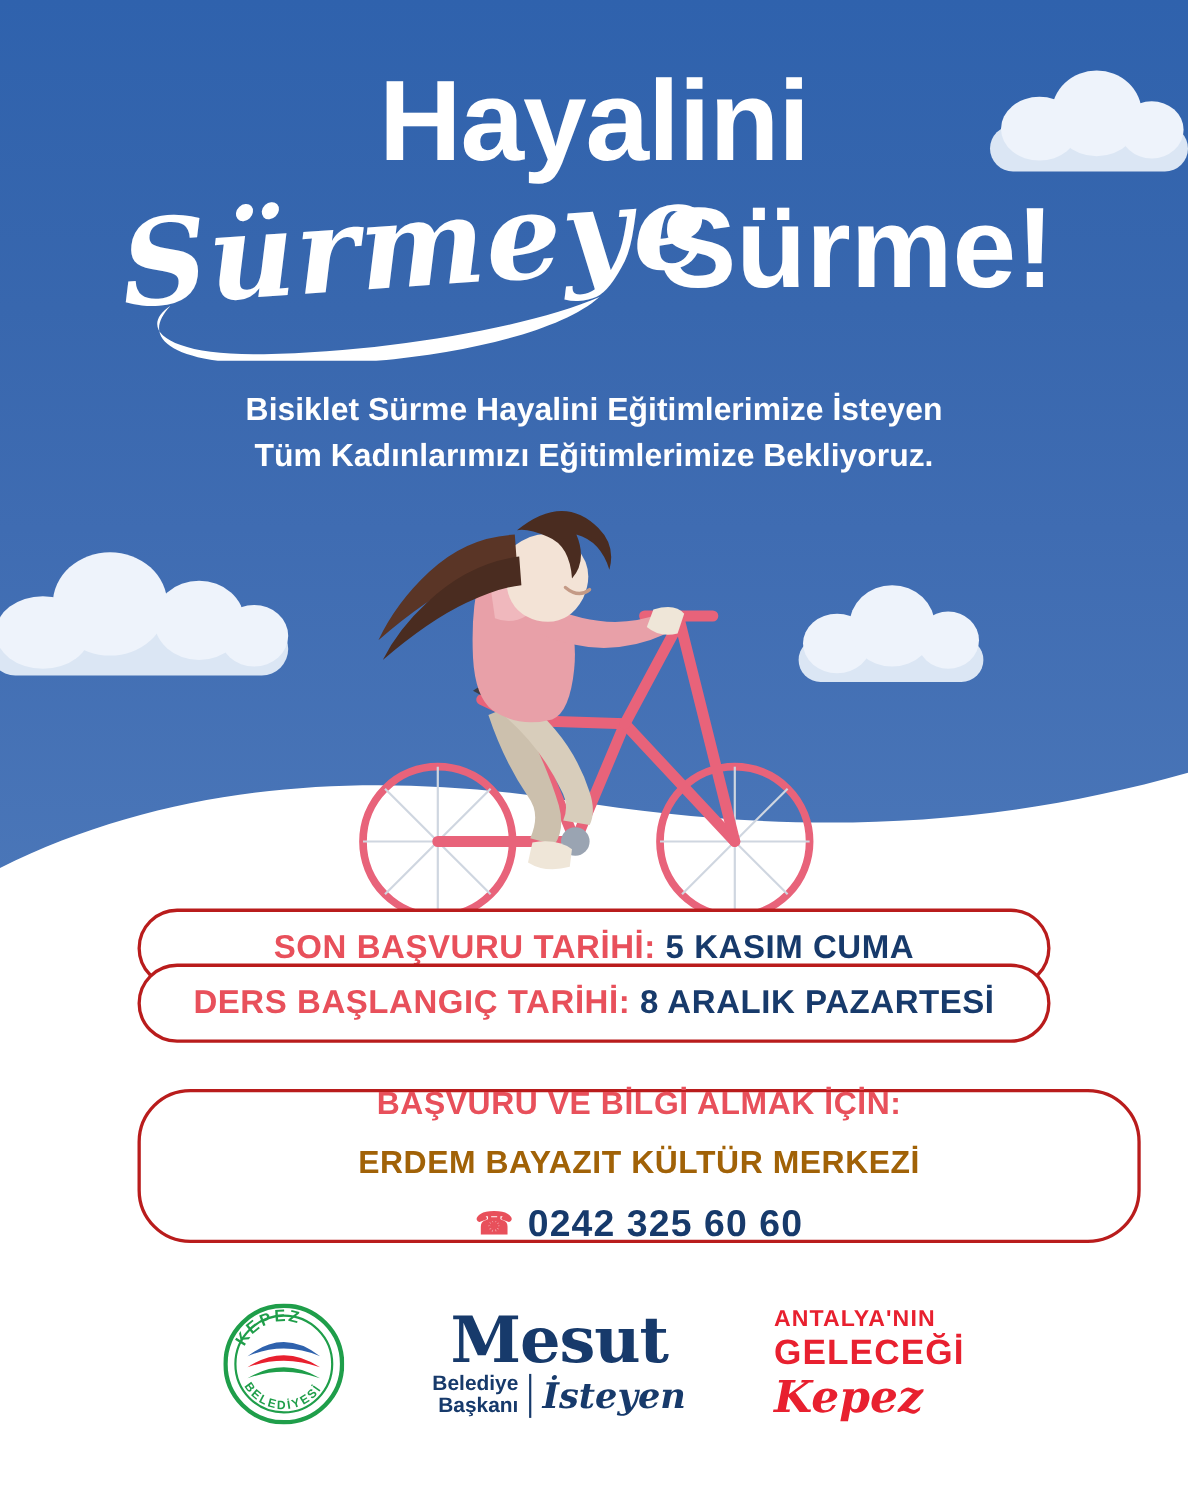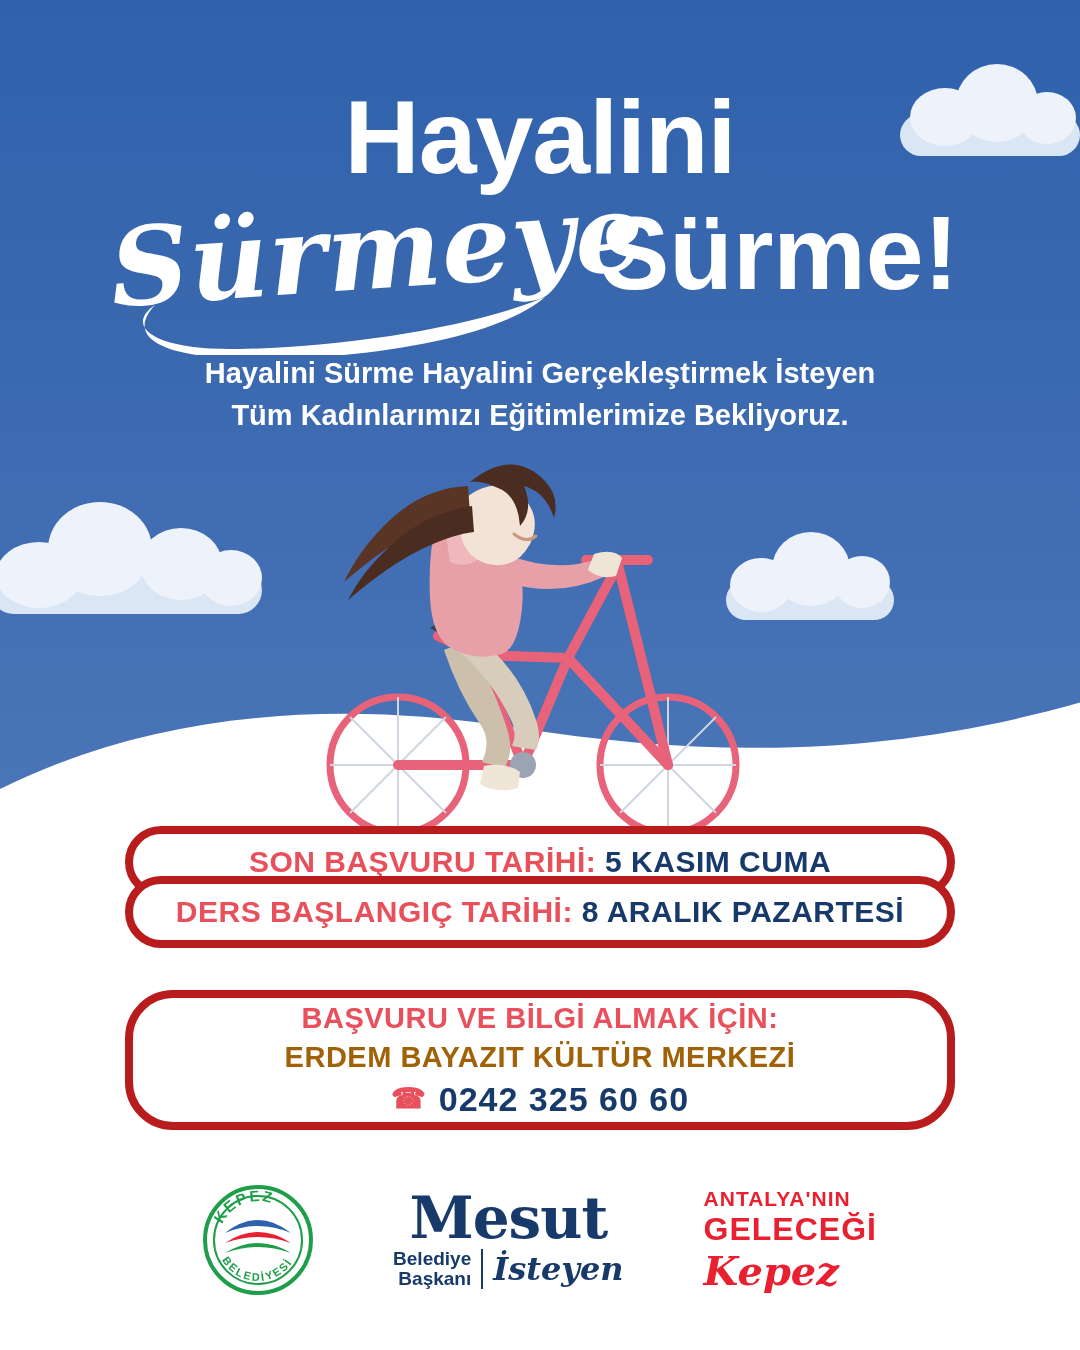--- a/index.html
+++ b/index.html
@@ -70,21 +70,20 @@
   .cloud-mr .p2 { left: 46px; top: 2px; width: 78px; height: 74px; }
   .cloud-mr .p3 { left: 108px; top: 26px; width: 56px; height: 52px; }
 
   
   .headline {
     position: absolute;
     left: 0; top: 58px;
     width: 1080px;
     text-align: center;
     color: #ffffff;
-    margin-top: 27px;
   }
   .headline .line1 {
     font-size: 104px;
     font-weight: bold;
     letter-spacing: -1px;
     line-height: 1;
     margin-bottom: 6px;
   }
   .script-row {
     position: relative;
@@ -135,38 +134,38 @@
     left: 318px;
     top: 430px;
     width: 470px;
     height: 420px;
   }
 
   
   .pill {
     position: absolute;
     box-sizing: border-box;
-    border: 8px solid #b91c1c;
+    border: 3px solid #b91c1c;
     border-radius: 48px;
     background: #ffffff;
     text-align: center;
     color: #e8505b;
     font-weight: bold;
     display: flex;
     align-items: center;
     justify-content: center;
   }
   .pill-1 { left: 125px; top: 826px; width: 830px; height: 72px; font-size: 30px; letter-spacing: 0.5px; }
   .pill-2 { left: 125px; top: 876px; width: 830px; height: 72px; font-size: 30px; letter-spacing: 0.5px; }
   .pill-strong { color: #173a6b; }
   .pill-3 {
-    left: 125px; top: 990px; width: 830px; height: 140px;
+    left: 125px; top: 990px; width: 912px; height: 140px;
     flex-direction: column;
     justify-content: center;
-    gap: 6px;
+    gap: 20px;
   }
   .pill-3 .l1 { font-size: 29px; color: #e8505b; letter-spacing: 0.5px; }
   .pill-3 .l2 { font-size: 29px; color: #a16207; letter-spacing: 0.5px; }
   .pill-3 .l3 {
     font-size: 34px;
     color: #173a6b;
     display: flex;
     align-items: center;
     gap: 12px;
     letter-spacing: 1px;
@@ -267,21 +266,21 @@
       <div class="swash">
         <svg viewBox="0 0 440 70" width="440" height="70">
           <path d="M35,20 C5,40 30,66 120,64 C230,62 360,40 425,12 C380,52 250,74 140,74 C40,74 5,52 35,20 Z" fill="#ffffff"></path>
         </svg>
       </div>
       <div class="line2">Sürme!</div>
     </div>
   </div>
 
   <div class="subhead">
-    <div>Hayalini Sürme Hayalini Gerçekleştirmek İsteyen</div>
+    <div>Bisiklet Sürme Hayalini Eğitimlerimize İsteyen</div>
     <div>Tüm Kadınlarımızı Eğitimlerimize Bekliyoruz.</div>
   </div>
 
   <div class="cyclist">
     <svg viewBox="0 0 470 420" width="470" height="420">
 
       <g fill="none" stroke="#e8637a" stroke-width="7">
         <circle cx="80" cy="335" r="68"></circle>
         <circle cx="350" cy="335" r="68"></circle>
       </g>

